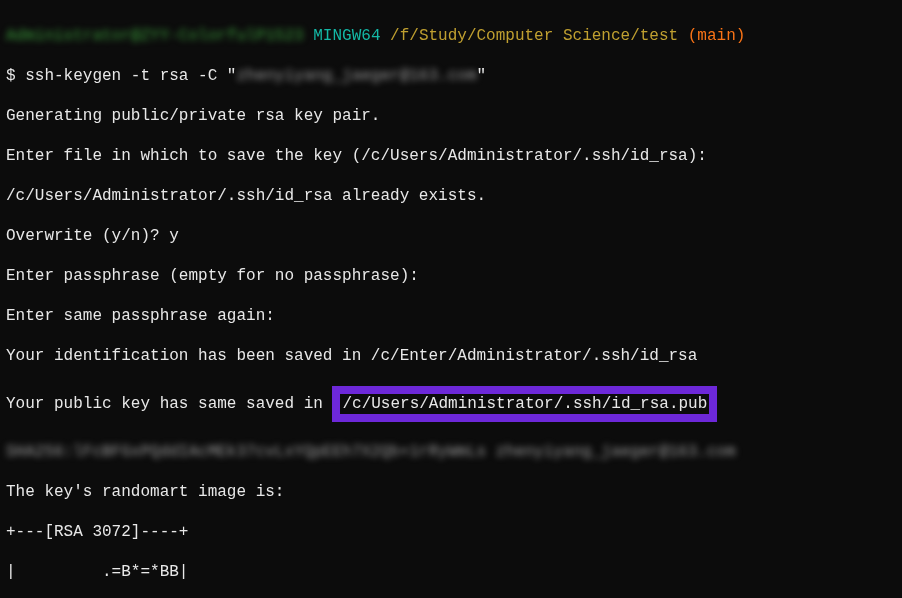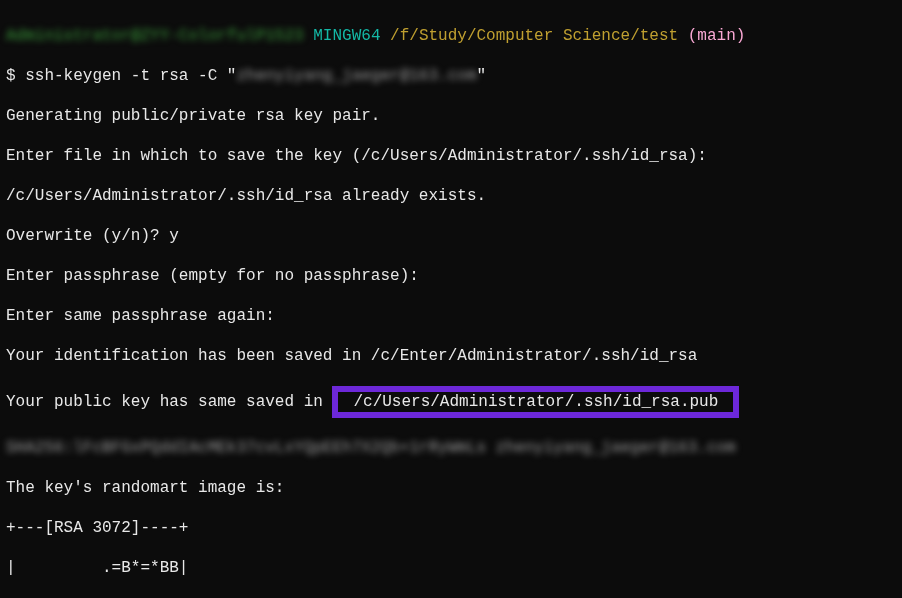--- a/index.html
+++ b/index.html
@@ -25,32 +25,32 @@
       color: #3a9c3a;
       filter: blur(3px);
     }
     .prompt-mingw {
       color: #14b8a6;
     }
     .prompt-path {
       color: #c0a030;
     }
     .prompt-branch {
-      color: #f9a8d4;
+      color: #f97316;
     }
     .line {
       display: block;
     }
     .blurred {
       filter: blur(3px);
       color: #999;
     }
     .highlight-box {
-      border: 6px solid #6d28d9;
-      padding: 0 15px;
+      border: 8px solid #6d28d9;
+      padding: 0 2px;
       display: inline-block;
     }
     .white {
       color: #e8e8e8;
     }
   </style>
 </head>
 <body>
 
 <div class="terminal">

